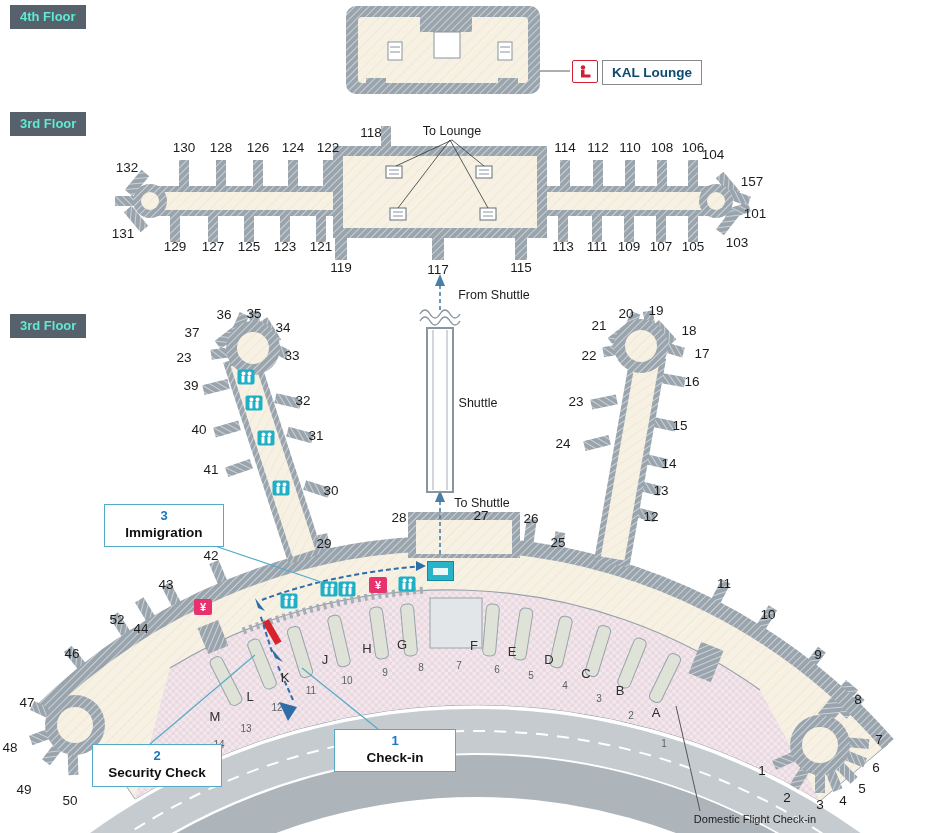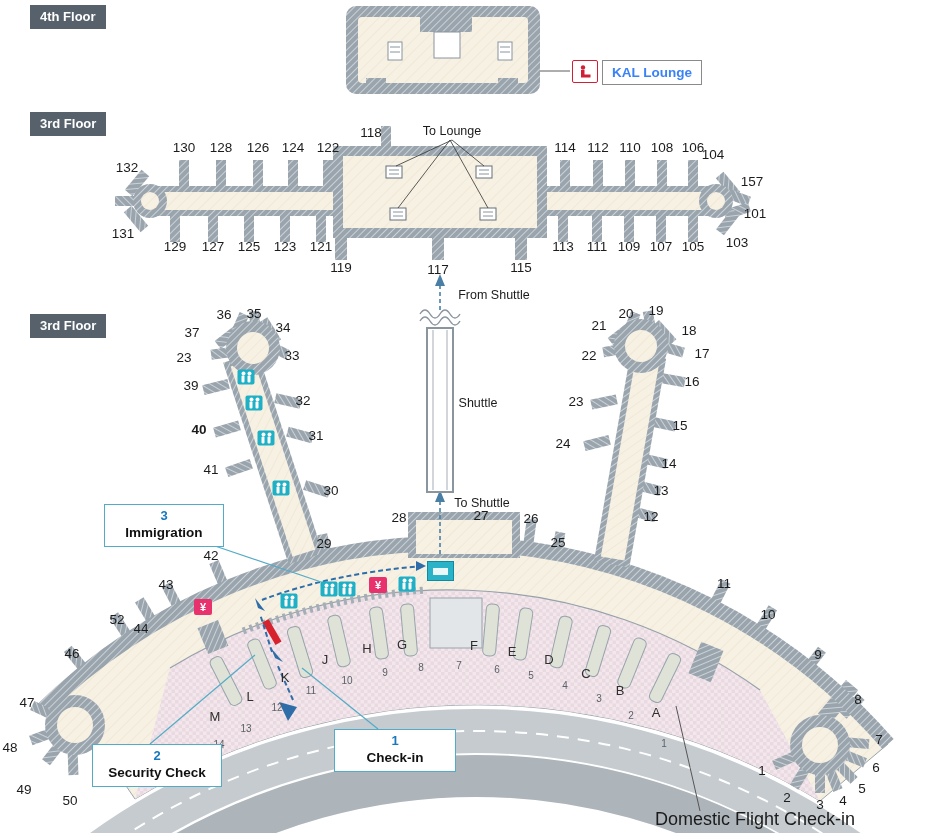--- a/index.html
+++ b/index.html
@@ -6,24 +6,24 @@
   .stage{position:relative;width:950px;height:833px;background:#ffffff;
          font-family:"Liberation Sans",sans-serif;overflow:hidden;}
   .stage svg.bg{position:absolute;left:0;top:0;}
 
   .num{position:absolute;transform:translate(-50%,-50%);font-size:13.5px;color:#1c1c1c;
        white-space:nowrap;line-height:1;}
   .letter{font-size:13px;color:#2e2e2e;}
   .small{font-size:10px;color:#5a6268;}
   .lbl{position:absolute;transform:translate(-50%,-50%);font-size:12.5px;color:#1b1b1b;
        white-space:nowrap;line-height:1;}
-  .domestic{font-size:18px;}
-
-  .floor-badge{position:absolute;background:#57616c;color:#ffffff;font-size:13px;font-weight:bold;
-               padding:4px 10px;line-height:1.2;margin-left:20px;}
+  .domestic{font-size:11px;}
+
+  .floor-badge{position:absolute;background:#57616c;color:#5eead4;font-size:13px;font-weight:bold;
+               padding:4px 10px;line-height:1.2;}
 
   .callout{position:absolute;background:#fff;border:1px solid #54abc7;text-align:center;
            padding:3px 8px 5px;}
   .callout .cnum{display:block;color:#1779bd;font-weight:bold;font-size:13px;line-height:16px;}
   .callout .clabel{display:block;color:#101010;font-weight:bold;font-size:13.5px;line-height:17px;white-space:nowrap;}
 
   .wc{position:absolute;width:17px;height:15px;background:#1fb0c5;border-radius:2px;
       transform:translate(-50%,-50%);display:flex;align-items:flex-end;justify-content:center;
       gap:3px;padding-bottom:2px;box-sizing:border-box;}
   .wc i{display:block;width:3px;height:7px;background:#fff;border-radius:1px;position:relative;}
@@ -31,21 +31,21 @@
       border-radius:50%;background:#fff;}
 
   .yen{position:absolute;width:18px;height:16px;background:#e8326e;color:#fff;
        font-size:11px;font-weight:bold;line-height:16px;text-align:center;border-radius:2px;
        transform:translate(-50%,-50%);}
 
   .kal-icon{position:absolute;left:572px;top:60px;width:26px;height:23px;background:#fff;
             border:1.5px solid #cf2038;border-radius:2px;box-sizing:border-box;
             display:flex;align-items:center;justify-content:center;}
   .kal-box{position:absolute;left:602px;top:60px;height:23px;border:1px solid #808archive0a0a;
-           border:1px solid #8a8a8a;background:#fff;color:#3b82f6;font-weight:bold;font-size:13.5px;
+           border:1px solid #8a8a8a;background:#fff;color:#0c4a6e;font-weight:bold;font-size:13.5px;
            line-height:23px;padding:0 9px;white-space:nowrap;}
 
   .station{position:absolute;left:427px;top:561px;width:27px;height:20px;background:#29b2c8;
            border:1px solid #0f8ba1;box-sizing:border-box;}
   .station::after{content:"";position:absolute;left:5px;top:6px;width:15px;height:7px;background:#fff;opacity:.9;}
 </style>
 </head>
 <body>
 
 <div class="stage">
@@ -362,21 +362,21 @@
     </div>
 <div id="terminal-gates">
       <span class="num" style="left: 224px; top: 315px;">36</span>
       <span class="num" style="left: 254px; top: 314px;">35</span>
       <span class="num" style="left: 283px; top: 328px;">34</span>
       <span class="num" style="left: 192px; top: 333px;">37</span>
       <span class="num" style="left: 292px; top: 356px;">33</span>
       <span class="num" style="left: 184px; top: 358px;">23</span>
       <span class="num" style="left: 191px; top: 386px;">39</span>
       <span class="num" style="left: 303px; top: 401px;">32</span>
-      <span class="num" style="left: 199px; top: 430px; font-weight: bold;">40</span>
+      <span class="num" style="left: 199px; top: 430px;">40</span>
       <span class="num" style="left: 316px; top: 436px;">31</span>
       <span class="num" style="left: 211px; top: 470px;">41</span>
       <span class="num" style="left: 331px; top: 491px;">30</span>
       <span class="num" style="left: 599px; top: 326px;">21</span>
       <span class="num" style="left: 626px; top: 314px; text-align: center;">20</span>
       <span class="num" style="left: 656px; top: 311px;">19</span>
       <span class="num" style="left: 689px; top: 331px;">18</span>
       <span class="num" style="left: 589px; top: 356px;">22</span>
       <span class="num" style="left: 702px; top: 354px;">17</span>
       <span class="num" style="left: 692px; top: 382px;">16</span>

